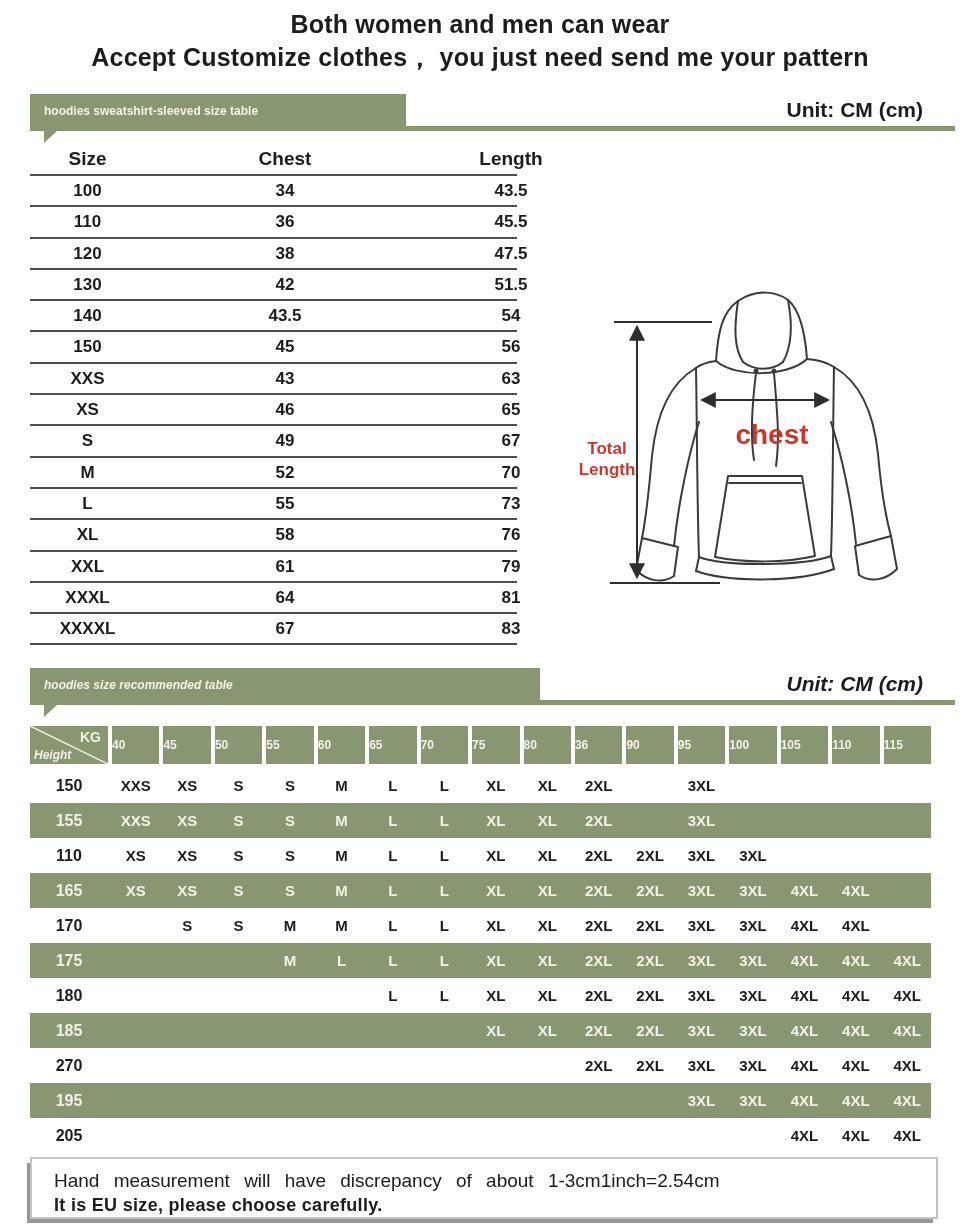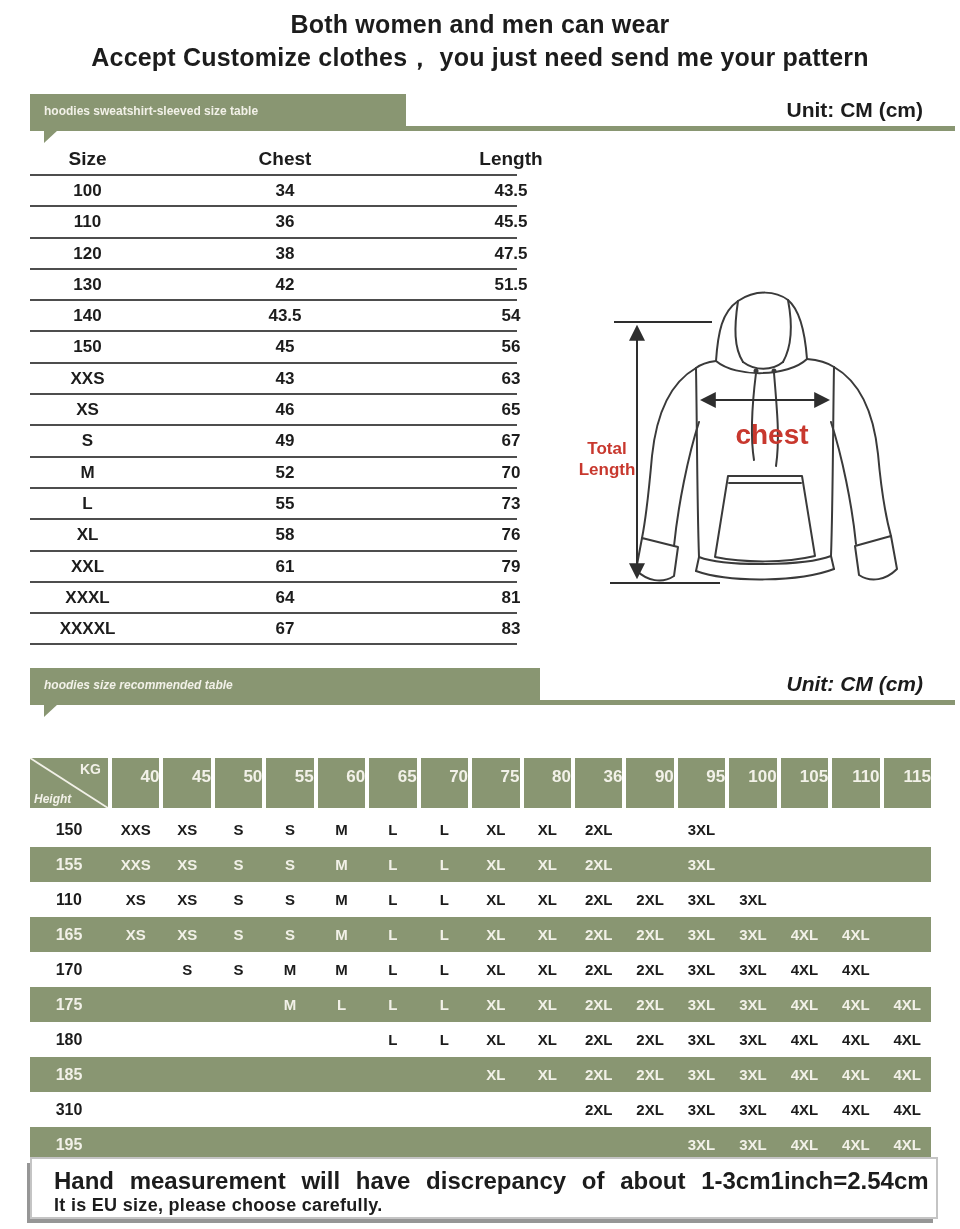--- a/index.html
+++ b/index.html
@@ -41,42 +41,42 @@
     display:grid;grid-template-columns:115px 200px 172px;
     text-align:center;font-weight:bold;border-bottom:2px solid var(--line);gap:40px;
   }
   .t1-header{height:31px;line-height:31px;font-size:19px;}
   .t1-row{height:29.3px;line-height:29.3px;font-size:17px;}
   
   .hoodie-fig{position:absolute;left:550px;top:270px;width:405px;height:335px;}
   
   .matrix{position:absolute;left:30px;top:726px;width:901px;}
   .m-row{display:grid;grid-template-columns:78px repeat(16,1fr);column-gap:4px;}
-  .m-header{height:50px;margin-top:32px;}
+  .m-header{height:38px;}
   .m-header .m-hcell{
-    background:var(--green);color:var(--offwhite);font-size:17px;font-weight:bold;
-    text-align:right;line-height:38px;
+    background:var(--green);color:var(--offwhite);font-size:12px;font-weight:bold;
+    text-align:left;line-height:38px;
   }
   .m-corner{position:relative;background:var(--green);color:var(--offwhite);font-weight:bold;}
   .m-corner svg{position:absolute;left:0;top:0;width:100%;height:100%;}
   .m-corner .kg{position:absolute;top:3px;right:7px;font-size:14px;}
   .m-corner .hgt{position:absolute;bottom:2px;left:4px;font-size:12px;font-style:italic;}
   .m-body{margin-top:4px;}
   .m-body .m-row{height:35px;line-height:35px;text-align:center;font-weight:bold;}
   .m-body .m-row .m-cell{font-size:15px;}
   .m-body .m-row .m-height{font-size:16px;}
   .m-row.rw{background:#ffffff;color:var(--ink);}
   .m-row.rg{background:var(--green);color:var(--offwhite);}
   
   .footer-note{
     position:absolute;left:30px;top:1157px;width:908px;height:62px;
     border:2px solid #c4c4c4;box-shadow:-4px 5px 0 -1px #969696;
     background:#fff;box-sizing:border-box;padding:9px 0 0 22px;
   }
-  .fn-line1{display:flex;font-size:24px;font-weight:bold;line-height:25px;}
+  .fn-line1{display:flex;font-size:19px;font-weight:normal;line-height:25px;}
   .fn-left{word-spacing:9px;}
   .fn-line2{font-size:18px;font-weight:bold;line-height:25px;letter-spacing:.3px;}
 </style>
 </head>
 <body>
 
 <div class="main-title">
   <div>Both women and men can wear</div>
   <div>Accept Customize clothes，  you just need send me your pattern</div>
 </div>
@@ -397,21 +397,21 @@
         <div class="m-cell">XL</div>
         <div class="m-cell">2XL</div>
         <div class="m-cell">2XL</div>
         <div class="m-cell">3XL</div>
         <div class="m-cell">3XL</div>
         <div class="m-cell">4XL</div>
         <div class="m-cell">4XL</div>
         <div class="m-cell">4XL</div>
       </div>
       <div class="m-row rw">
-        <div class="m-height">310</div>
+        <div class="m-height">270</div>
         <div class="m-cell"></div>
         <div class="m-cell"></div>
         <div class="m-cell"></div>
         <div class="m-cell"></div>
         <div class="m-cell"></div>
         <div class="m-cell"></div>
         <div class="m-cell"></div>
         <div class="m-cell"></div>
         <div class="m-cell"></div>
         <div class="m-cell">2XL</div>

